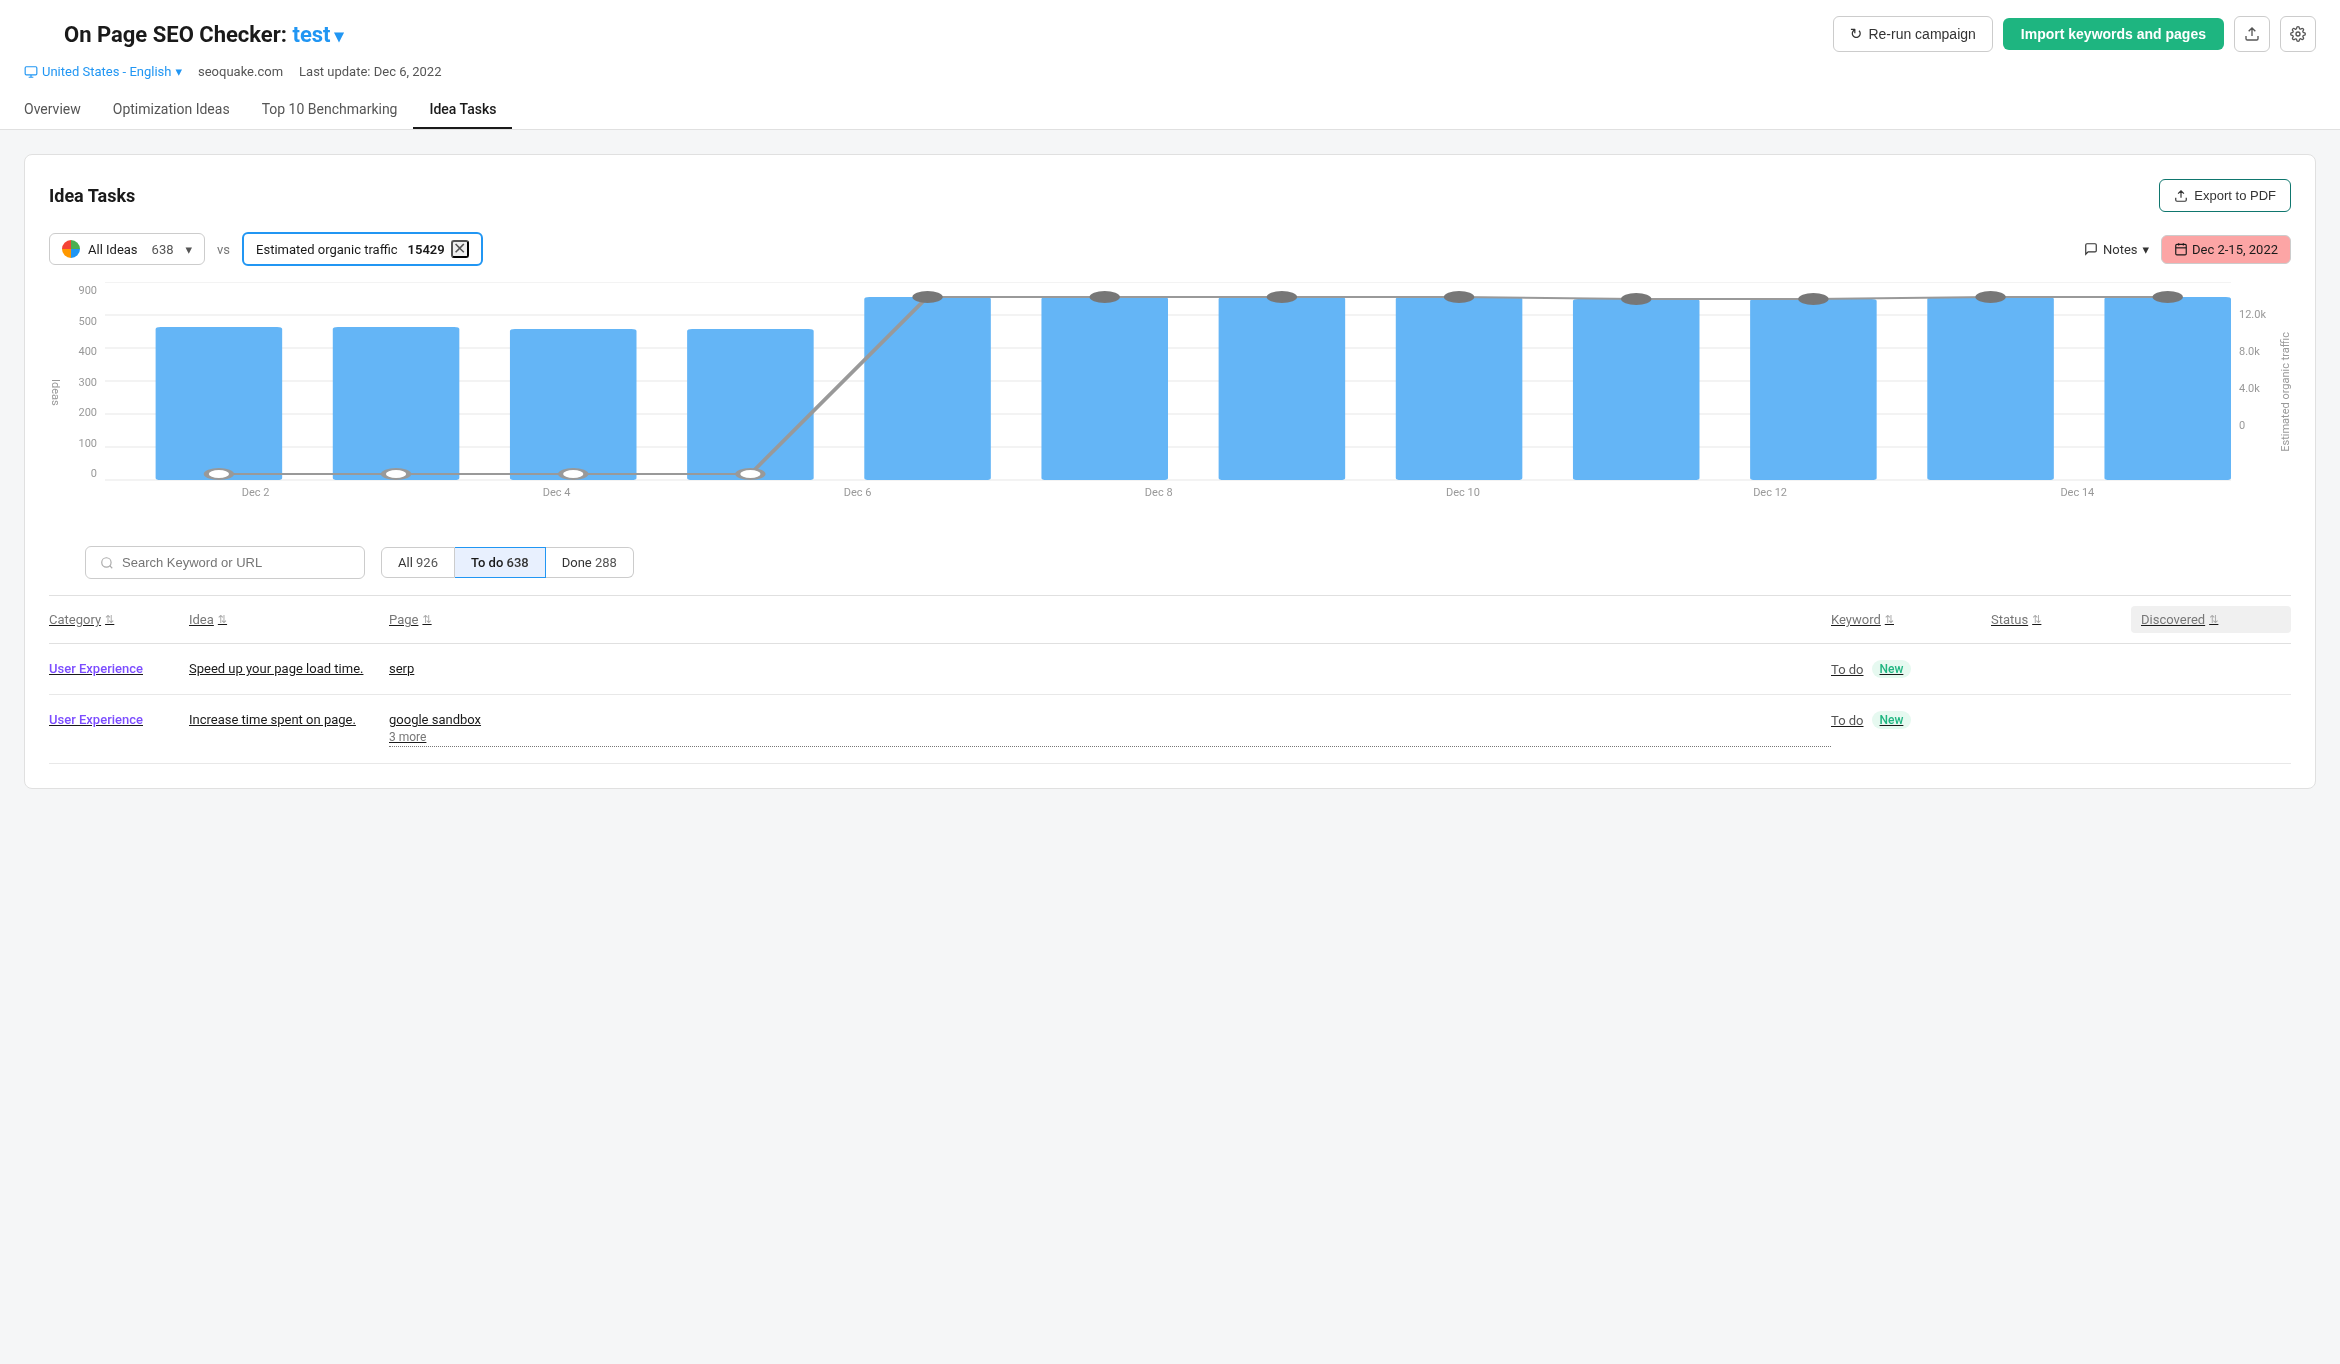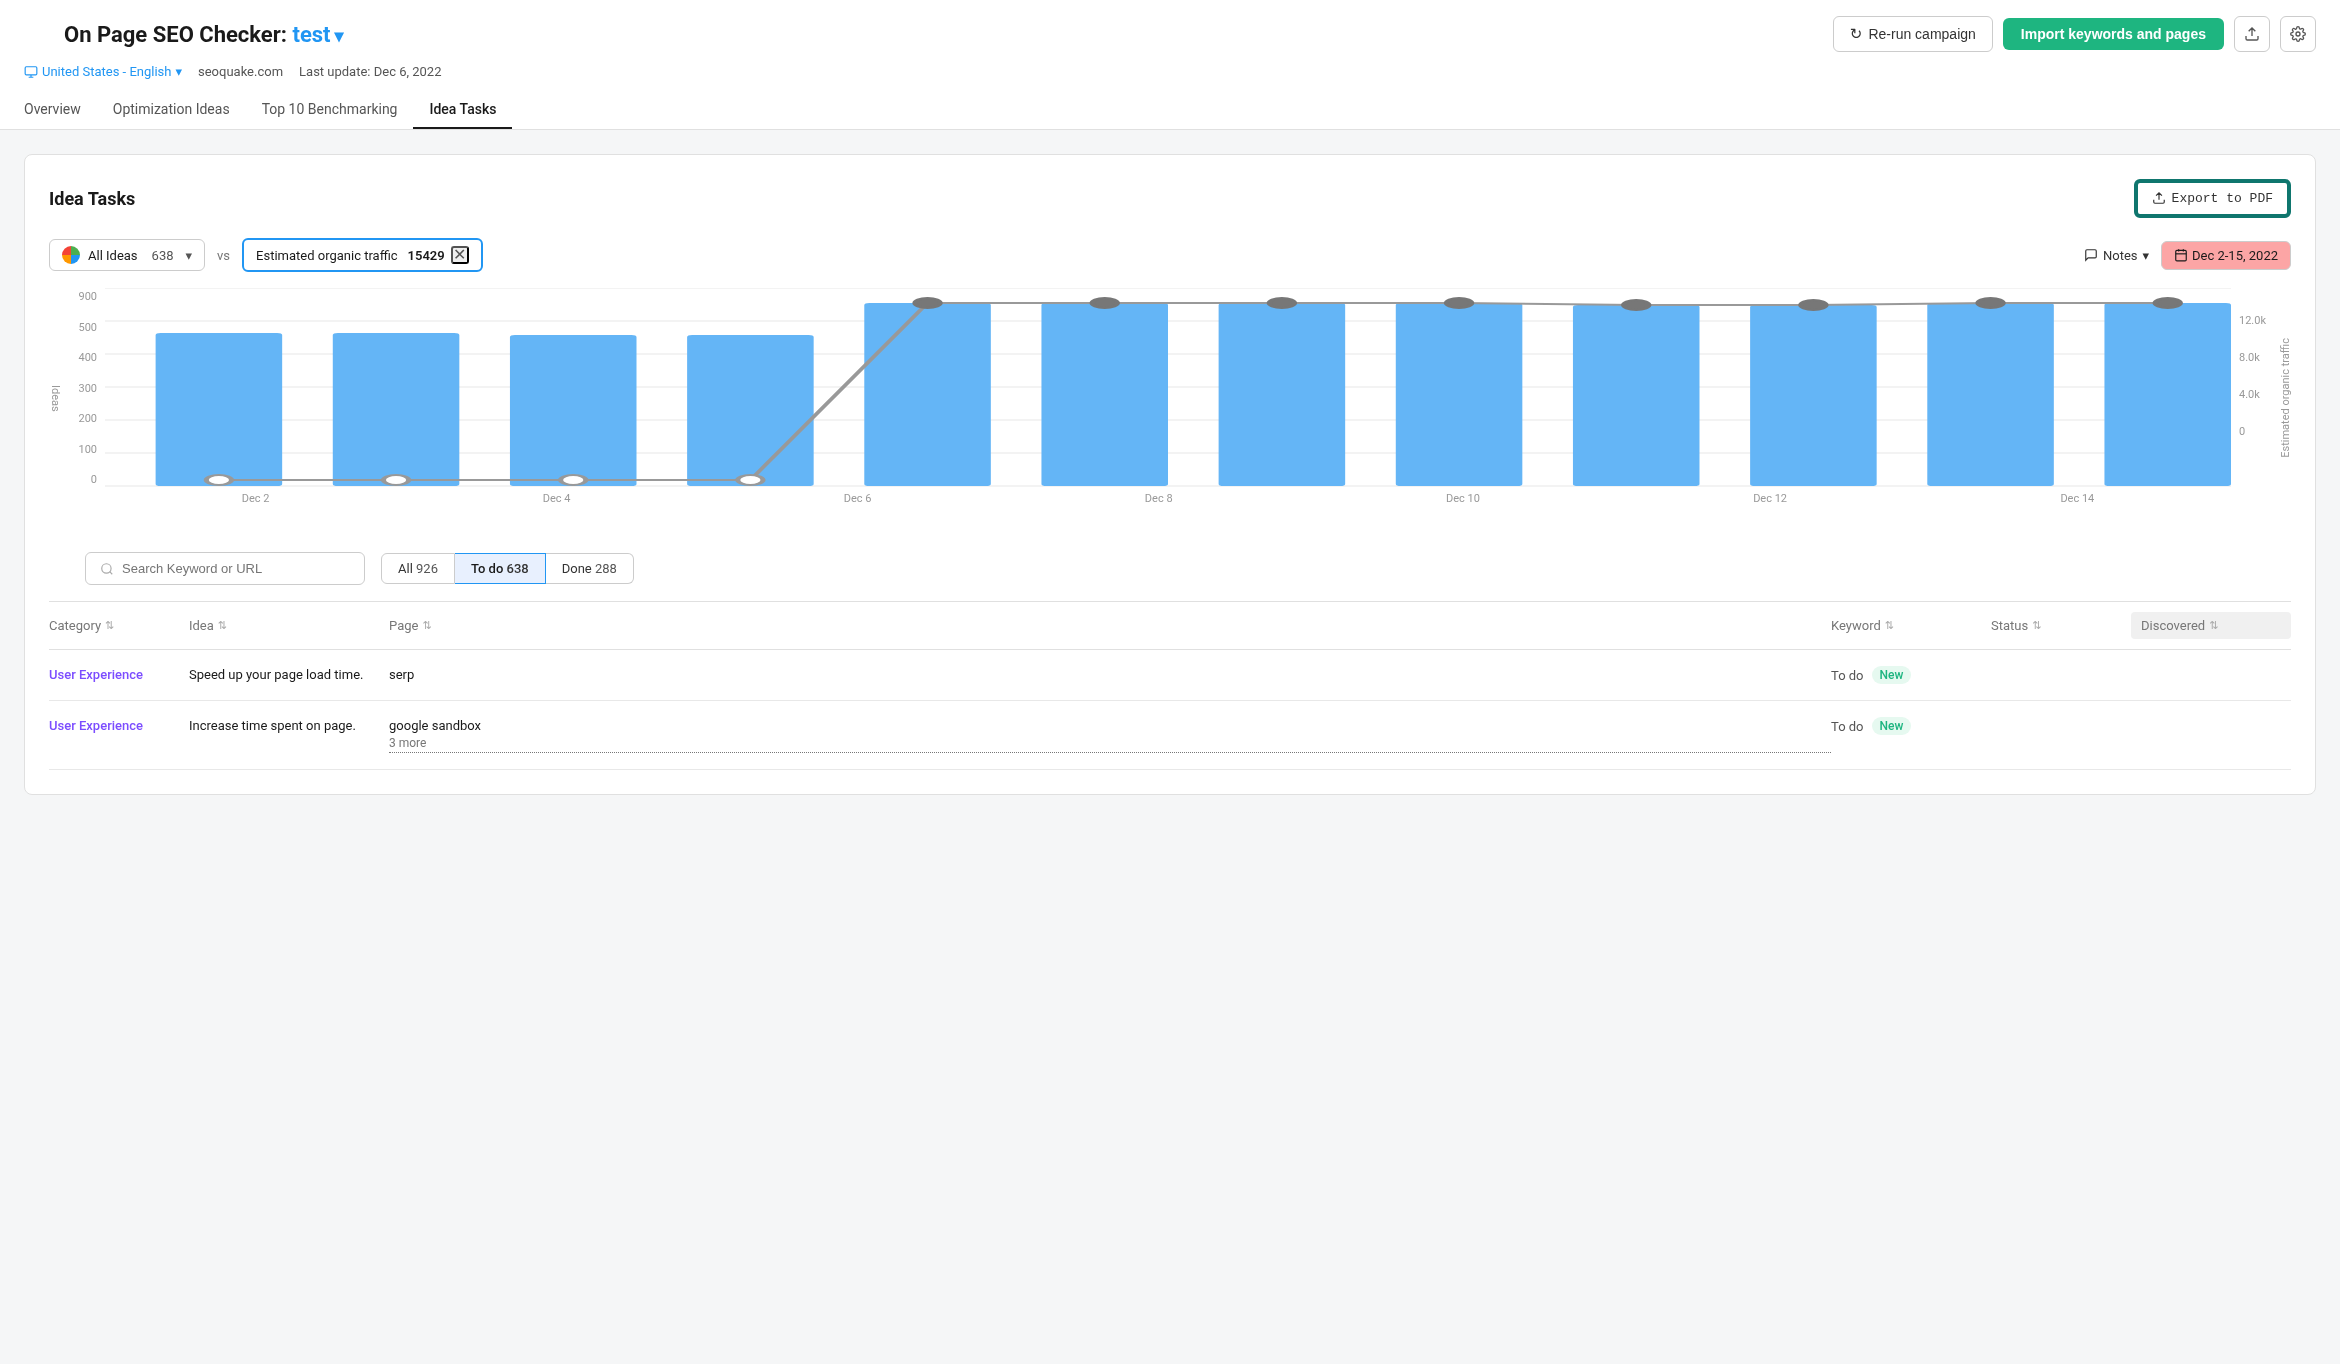--- a/index.html
+++ b/index.html
@@ -133,30 +133,29 @@
       justify-content: space-between;
       align-items: center;
       margin-bottom: 20px;
     }
     .card-title {
       font-size: 18px;
       font-weight: 700;
     }
     .btn-export {
       display: flex;
-      align-items: flex-start;
+      align-items: center;
       gap: 6px;
       padding: 8px 14px;
-      border: 4px solid #0f766e;
+      border: 1px solid #0f766e;
       border-radius: 6px;
       background: #fff;
       color: #333;
       font-size: 13px;
       cursor: pointer;
-      font-family: Liberation Mono, monospace;
     }
     .chart-controls {
       display: flex;
       align-items: center;
       gap: 12px;
       margin-bottom: 16px;
     }
     .dropdown-selector {
       display: flex;
       align-items: center;
@@ -326,20 +325,21 @@
     }
     .filter-tab span.count {
       color: #555;
     }
     .filter-tab.active span.count {
       color: #333;
     }
     .table-container {
       width: 100%;
       border-top: 1px solid #e0e0e0;
+      text-decoration: underline;
     }
     .table-header {
       display: grid;
       grid-template-columns: 140px 200px 1fr 160px 140px 160px;
       padding: 10px 0;
       border-bottom: 1px solid #e0e0e0;
       font-size: 13px;
       color: #777;
     }
     .table-header .col-header {

